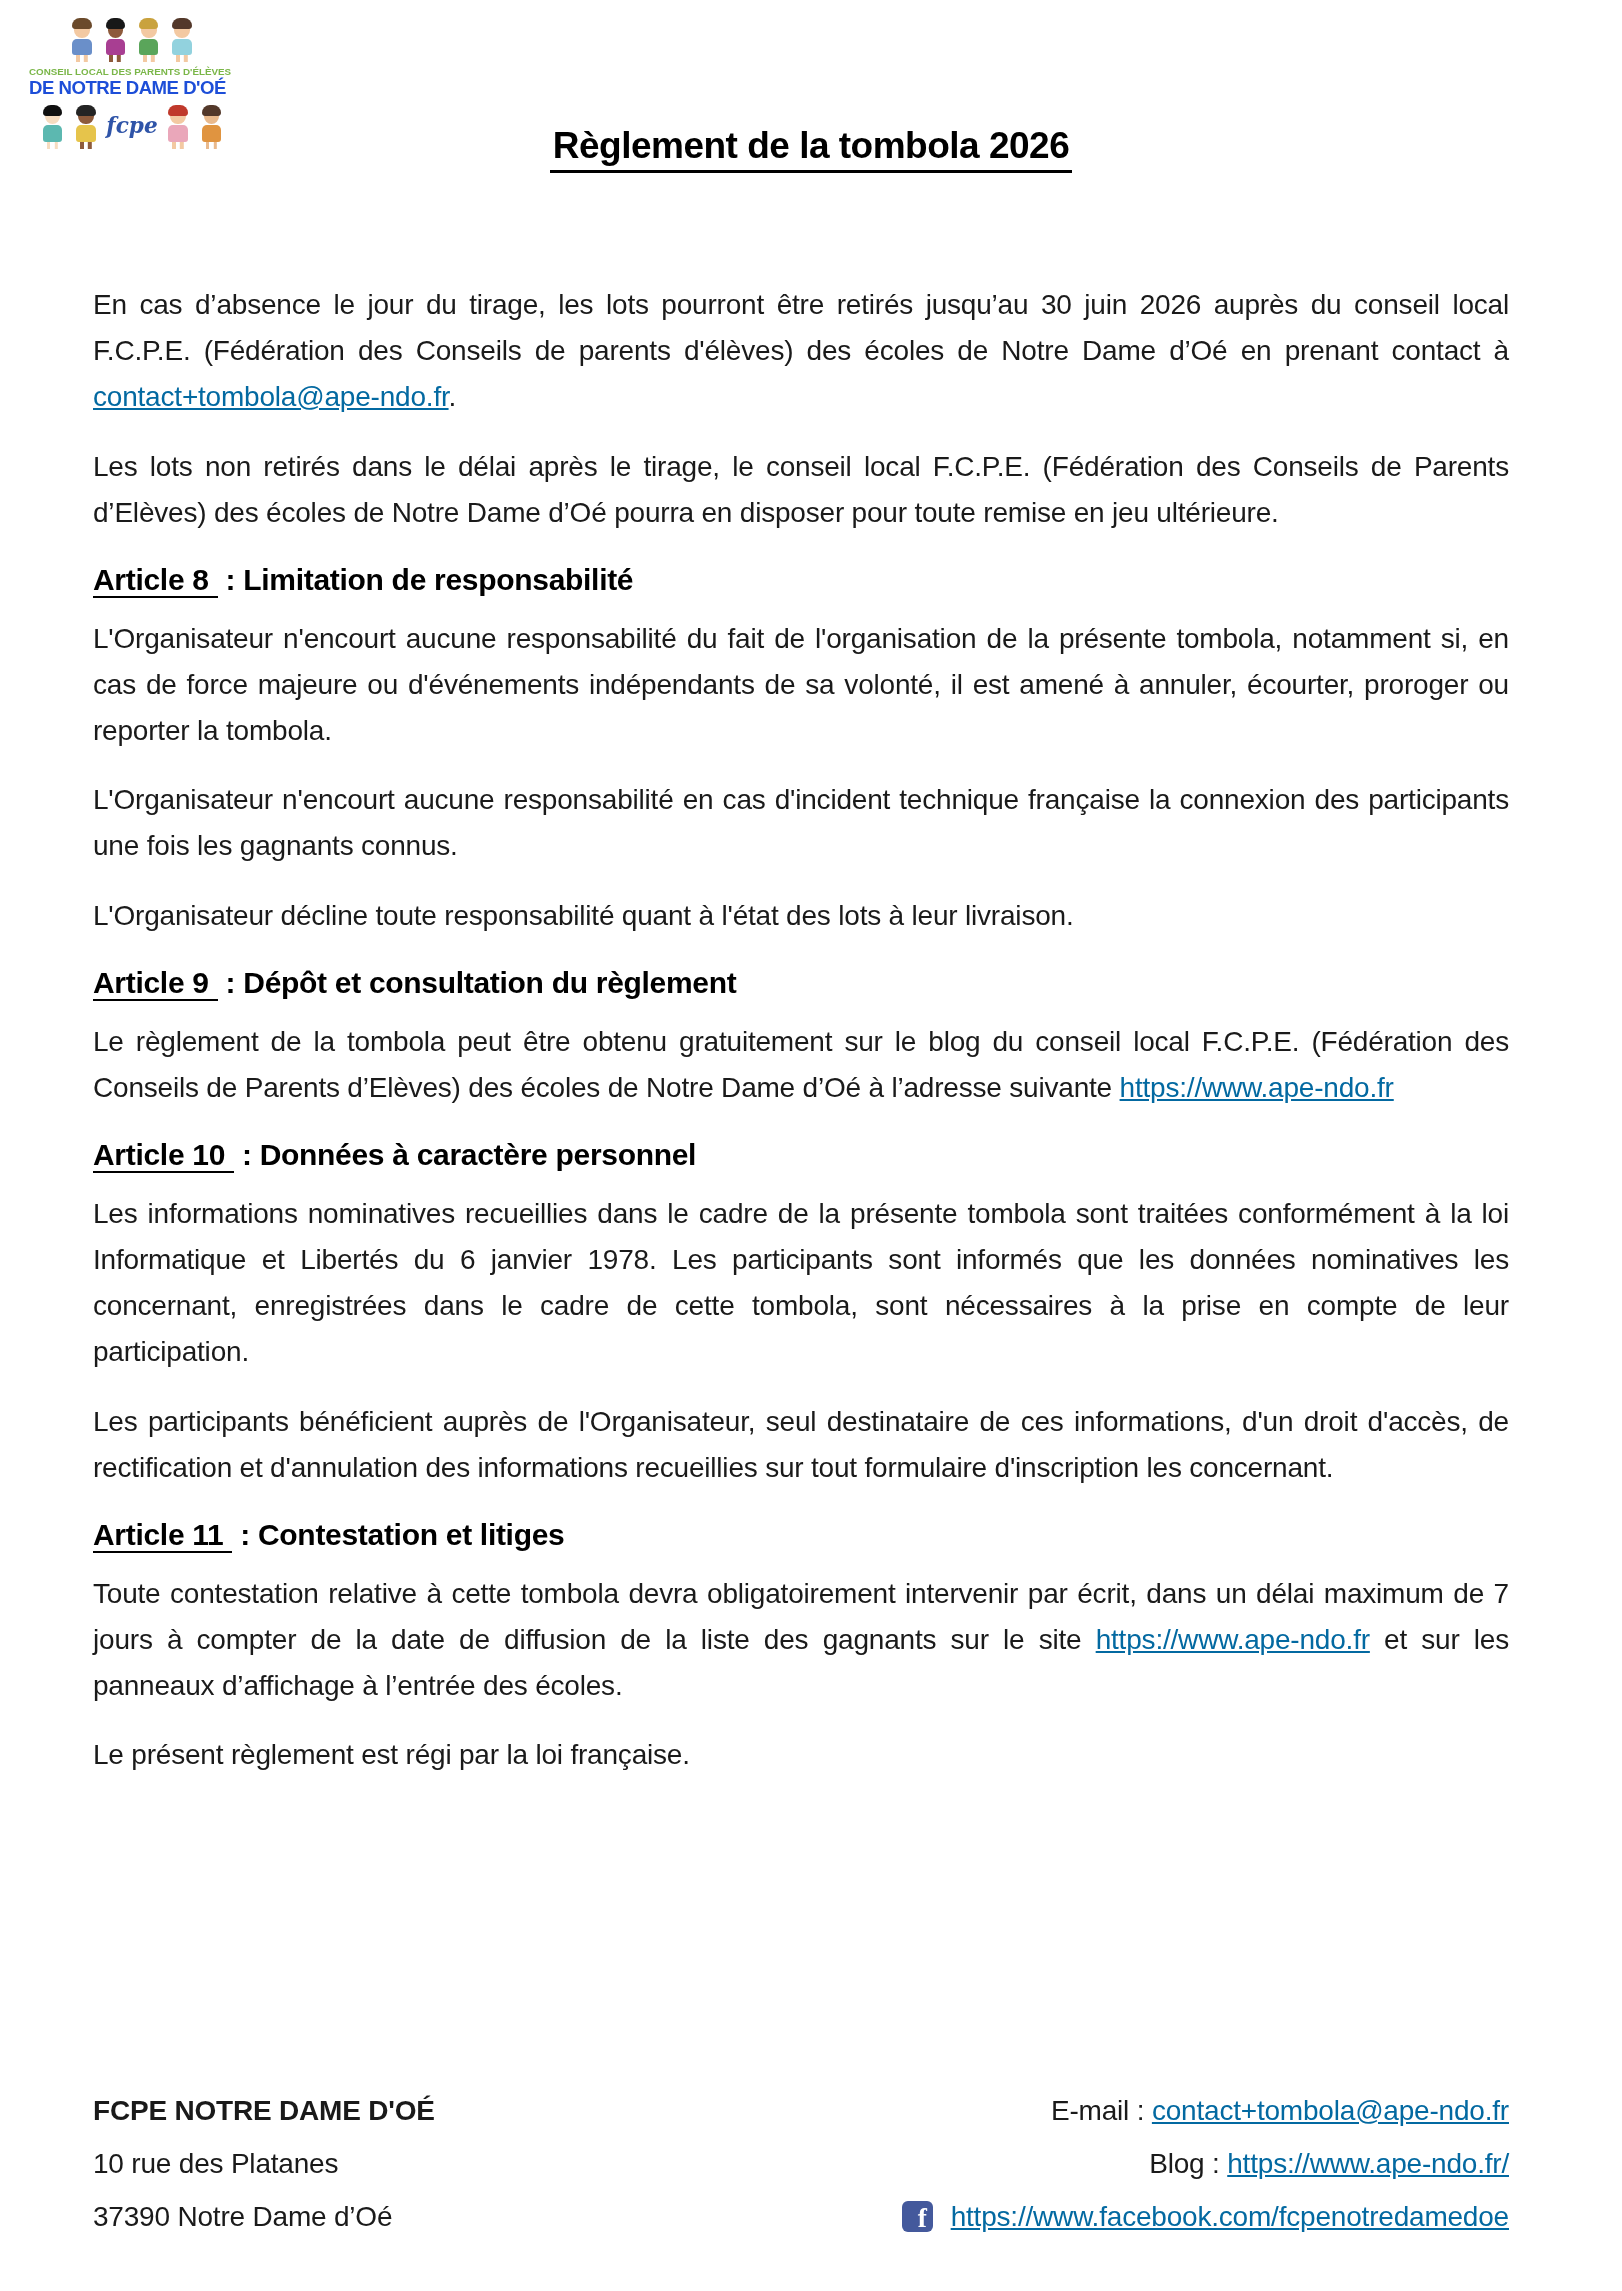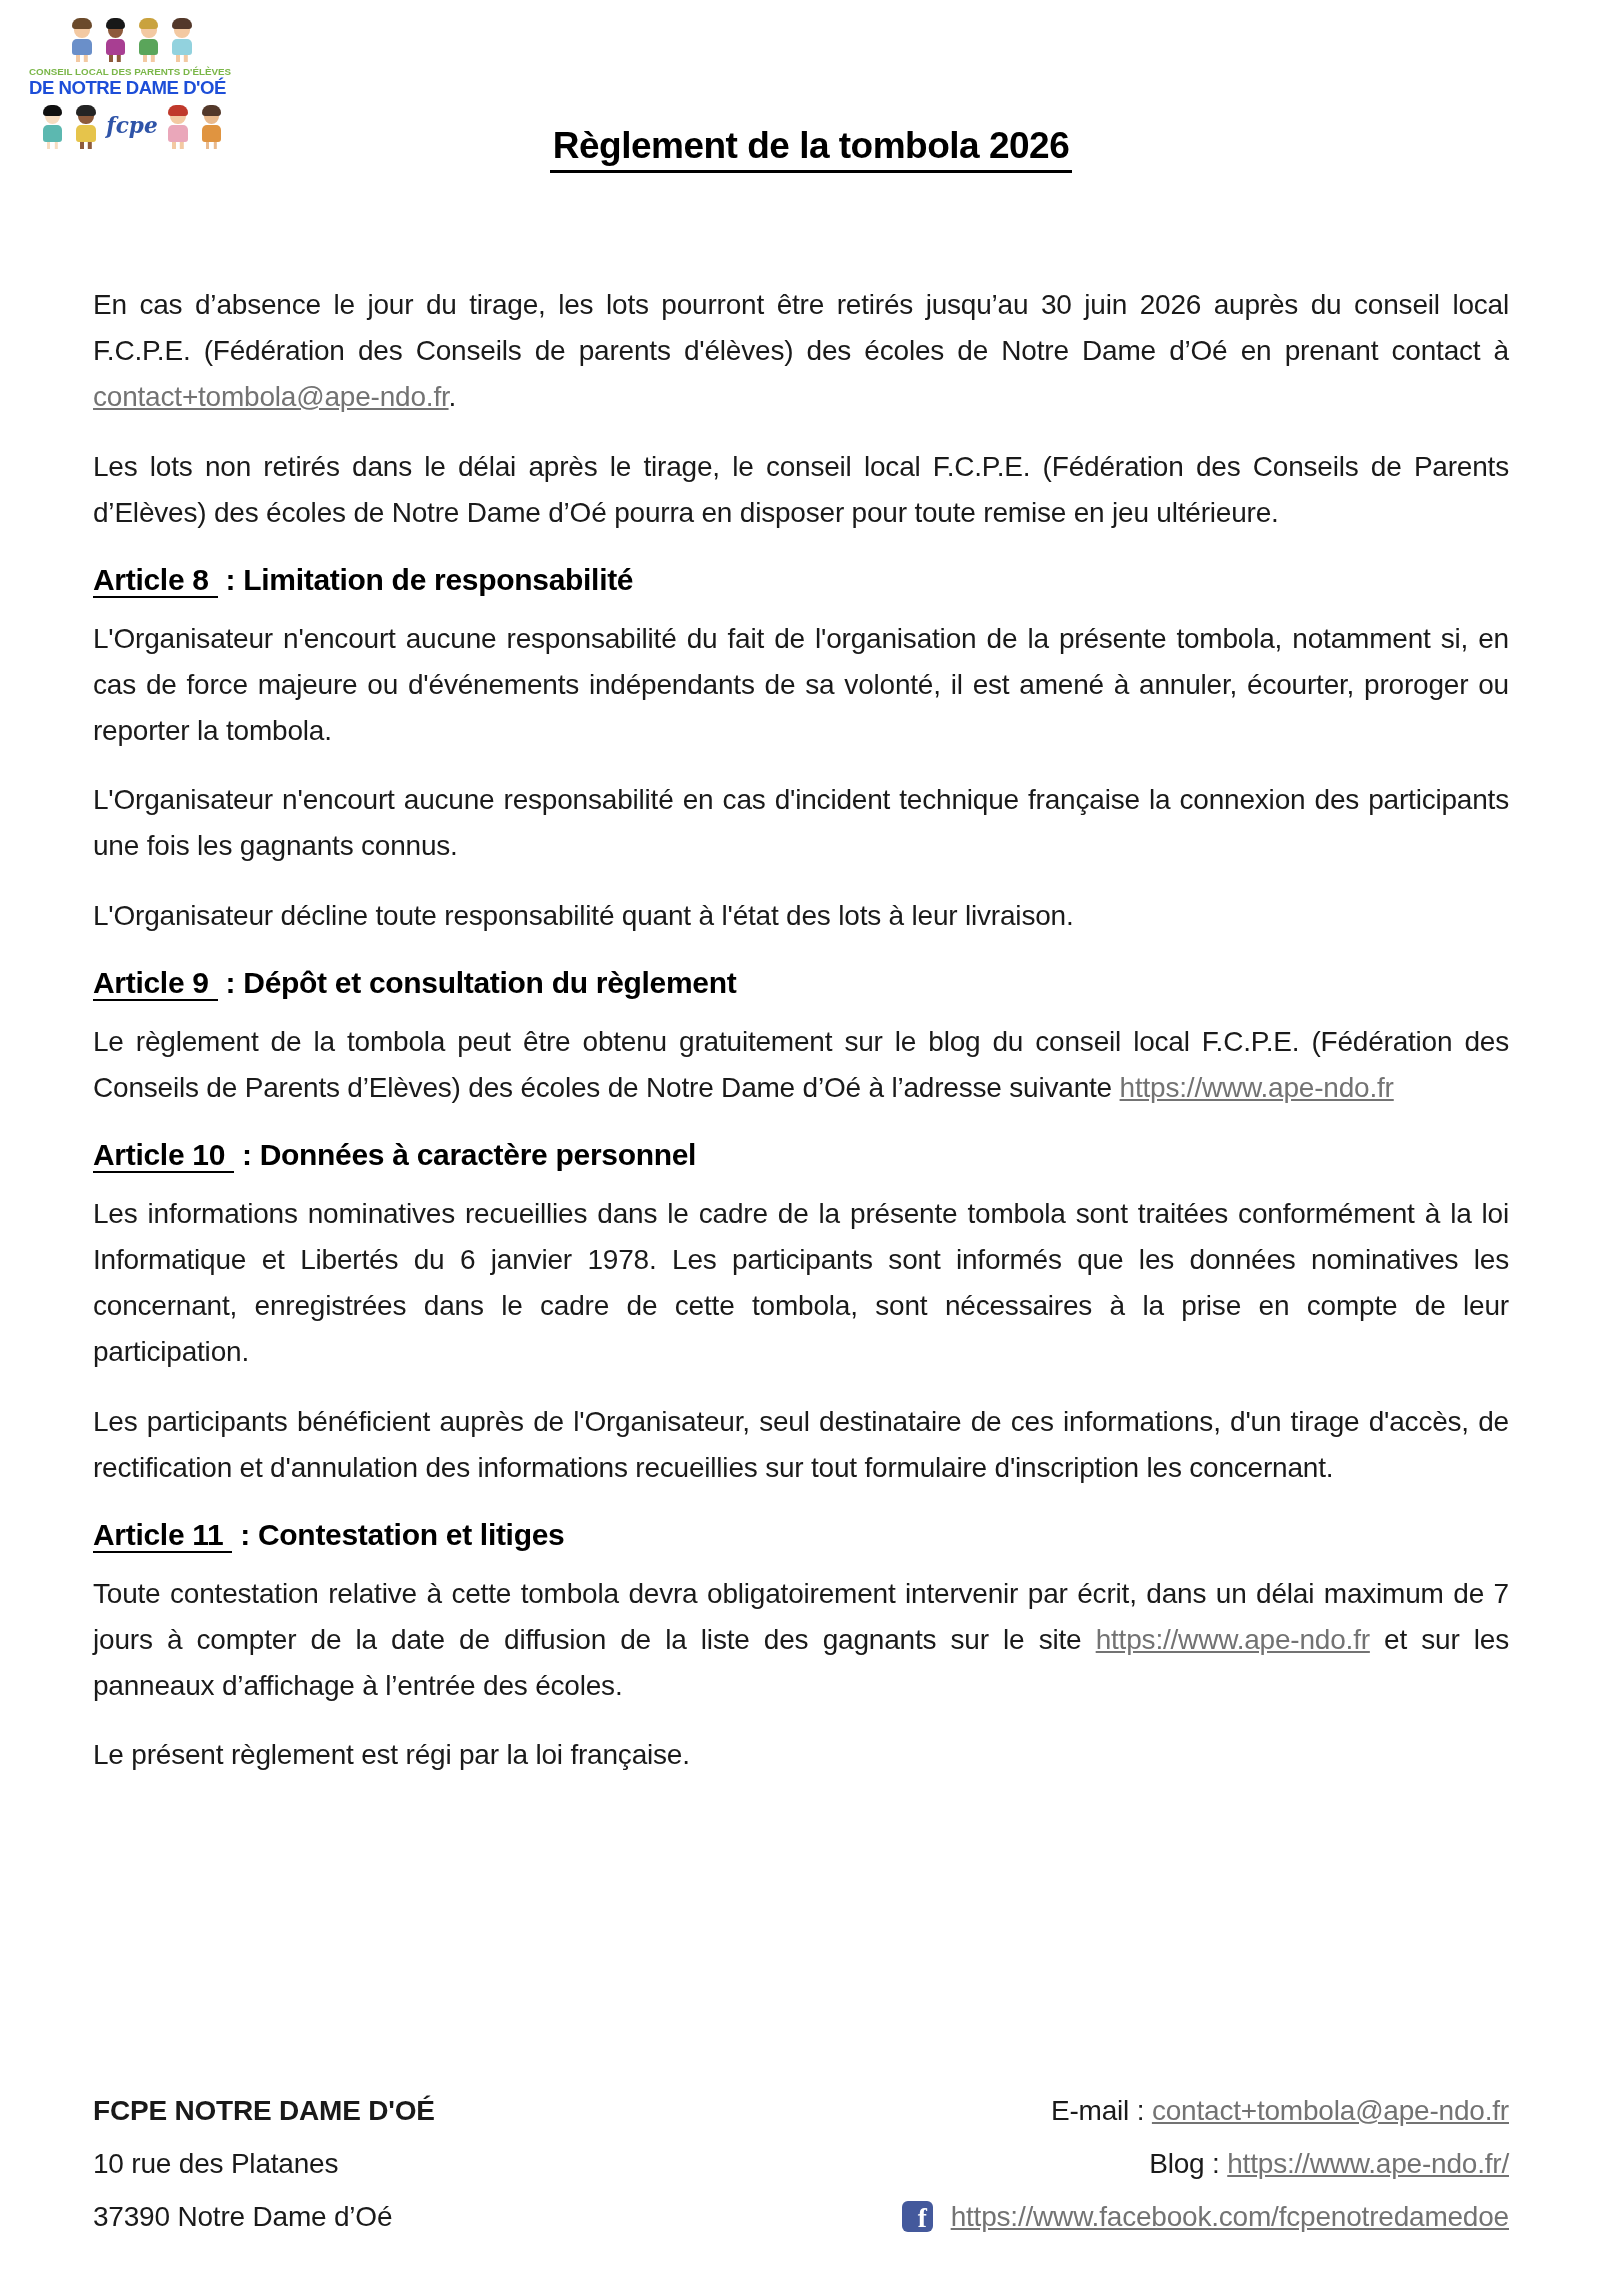--- a/index.html
+++ b/index.html
@@ -83,21 +83,21 @@
   h2{
     margin:9.8px 0 15.7px 0;
     font-size:30px; line-height:41px; font-weight:bold; letter-spacing:-0.3px;
     color:#000;
   }
   .art-num{
     border-bottom:2.9px solid #000;
     padding-right:8.8px; padding-bottom:0px;
   }
   a.doclink{
-    color:#737373; text-decoration:underline; cursor:pointer;
+    color:#0369a1; text-decoration:underline; cursor:pointer;
   }
 
   
   .footer{
     position:absolute; top:2084px; left:93px; width:1416px;
     display:flex; justify-content:space-between; align-items:flex-start;
     font-size:28px; letter-spacing:-0.2px;
   }
   .footer .left div{line-height:53px;}
   .footer .right div{line-height:53px; text-align:right;}
@@ -173,21 +173,21 @@
     <h2><span class="art-num">Article 8</span><span> : </span><span>Limitation de responsabilité</span></h2>
     <p>L'Organisateur n'encourt aucune responsabilité du fait de l'organisation de la présente tombola, notamment si, en cas de force majeure ou d'événements indépendants de sa volonté, il est amené à annuler, écourter, proroger ou reporter la tombola.</p>
     <p>L'Organisateur n'encourt aucune responsabilité en cas d'incident technique française la connexion des participants une fois les gagnants connus.</p>
     <p>L'Organisateur décline toute responsabilité quant à l'état des lots à leur livraison.</p>
 
     <h2><span class="art-num">Article 9</span><span> : </span><span>Dépôt et consultation du règlement</span></h2>
     <p><span>Le règlement de la tombola peut être obtenu gratuitement sur le blog du conseil local F.C.P.E. (Fédération des Conseils de Parents d’Elèves) des écoles de Notre Dame d’Oé à l’adresse suivante </span><a class="doclink">https://www.ape-ndo.fr</a></p>
 
     <h2><span class="art-num">Article 10</span><span> : </span><span>Données à caractère personnel</span></h2>
     <p>Les informations nominatives recueillies dans le cadre de la présente tombola sont traitées conformément à la loi Informatique et Libertés du 6 janvier 1978. Les participants sont informés que les données nominatives les concernant, enregistrées dans le cadre de cette tombola, sont nécessaires à la prise en compte de leur participation.</p>
-    <p>Les participants bénéficient auprès de l'Organisateur, seul destinataire de ces informations, d'un tirage d'accès, de rectification et d'annulation des informations recueillies sur tout formulaire d'inscription les concernant.</p>
+    <p>Les participants bénéficient auprès de l'Organisateur, seul destinataire de ces informations, d'un droit d'accès, de rectification et d'annulation des informations recueillies sur tout formulaire d'inscription les concernant.</p>
 
     <h2><span class="art-num">Article 11</span><span> : </span><span>Contestation et litiges</span></h2>
     <p><span>Toute contestation relative à cette tombola devra obligatoirement intervenir par écrit, dans un délai maximum de 7 jours à compter de la date de diffusion de la liste des gagnants sur le site </span><a class="doclink">https://www.ape-ndo.fr</a><span> et sur les panneaux d’affichage à l’entrée des écoles.</span></p>
     <p>Le présent règlement est régi par la loi française.</p>
 
   </div>
 
   <div class="footer">
     <div class="left">
       <div class="org-name">FCPE NOTRE DAME D'OÉ</div>

